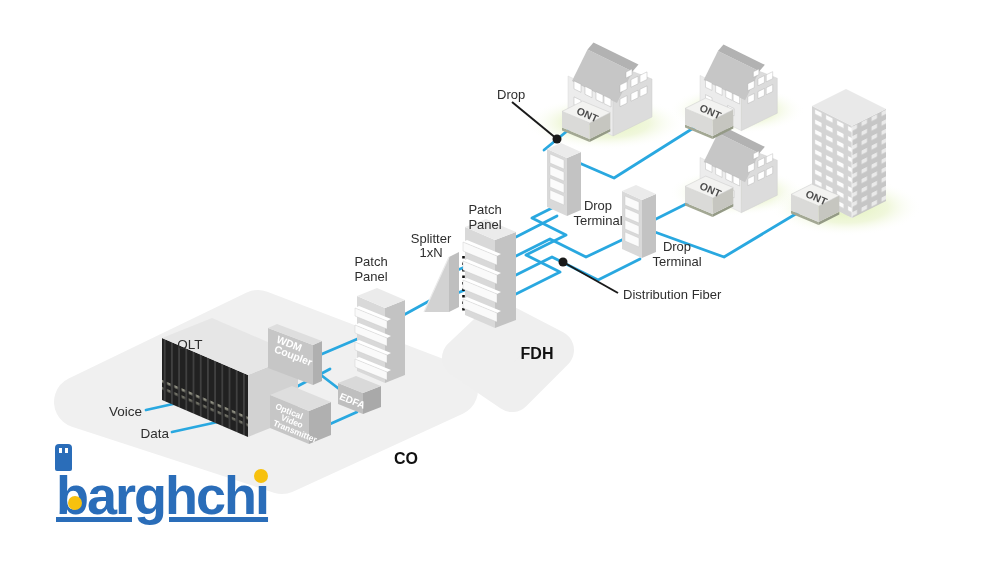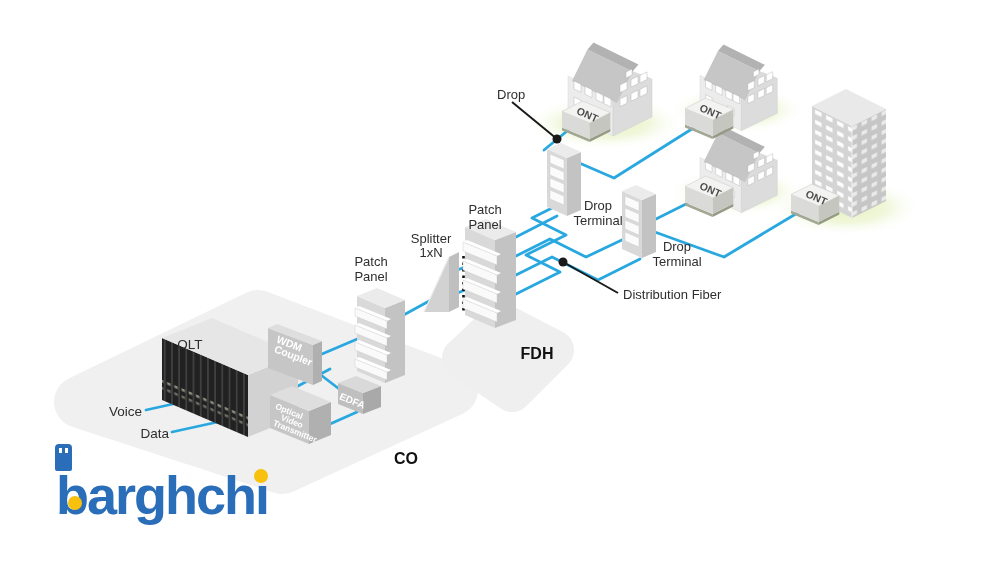--- a/index.html
+++ b/index.html
@@ -6,21 +6,21 @@
   .stage{position:relative;width:1000px;height:562px;background:#fff;overflow:hidden;
          font-family:"Liberation Sans",sans-serif;}
   svg{position:absolute;left:0;top:0;}
   .lbl{font-family:"Liberation Sans",sans-serif;fill:#2e2e2e;}
   .lbl-bold{font-family:"Liberation Sans",sans-serif;fill:#111;font-weight:bold;}
   .boxtxt{font-family:"Liberation Sans",sans-serif;fill:#ffffff;font-weight:bold;}
   .onttxt{font-family:"Liberation Sans",sans-serif;fill:#4d4d4d;font-weight:bold;}
   
   .logo{position:absolute;left:54px;top:444px;width:270px;height:105px;}
   .logo-text{position:absolute;left:2px;top:20px;font-weight:800;font-size:54px;
-             letter-spacing:-2px;color:#2a6db9;font-family:"Liberation Sans",sans-serif;}
+             letter-spacing:-2px;color:#2a6db9;font-family:"Liberation Sans",sans-serif;text-decoration:underline;}
   .logo-usb{position:absolute;left:1px;top:0;width:17px;height:27px;background:#2a6db9;
             border-radius:4px 4px 2px 2px;}
   .logo-usb .pin{position:absolute;top:4px;width:3px;height:5px;background:#fff;}
   .logo-usb .pin.p1{left:4px;} .logo-usb .pin.p2{left:10px;}
   .bowl-dot{position:absolute;left:14px;top:52px;width:14px;height:14px;
             background:#f7c10e;border-radius:50%;}
   .i-dot{position:absolute;left:200px;top:25px;width:14px;height:14px;
          background:#f7c10e;border-radius:50%;}
 </style>
 </head>

